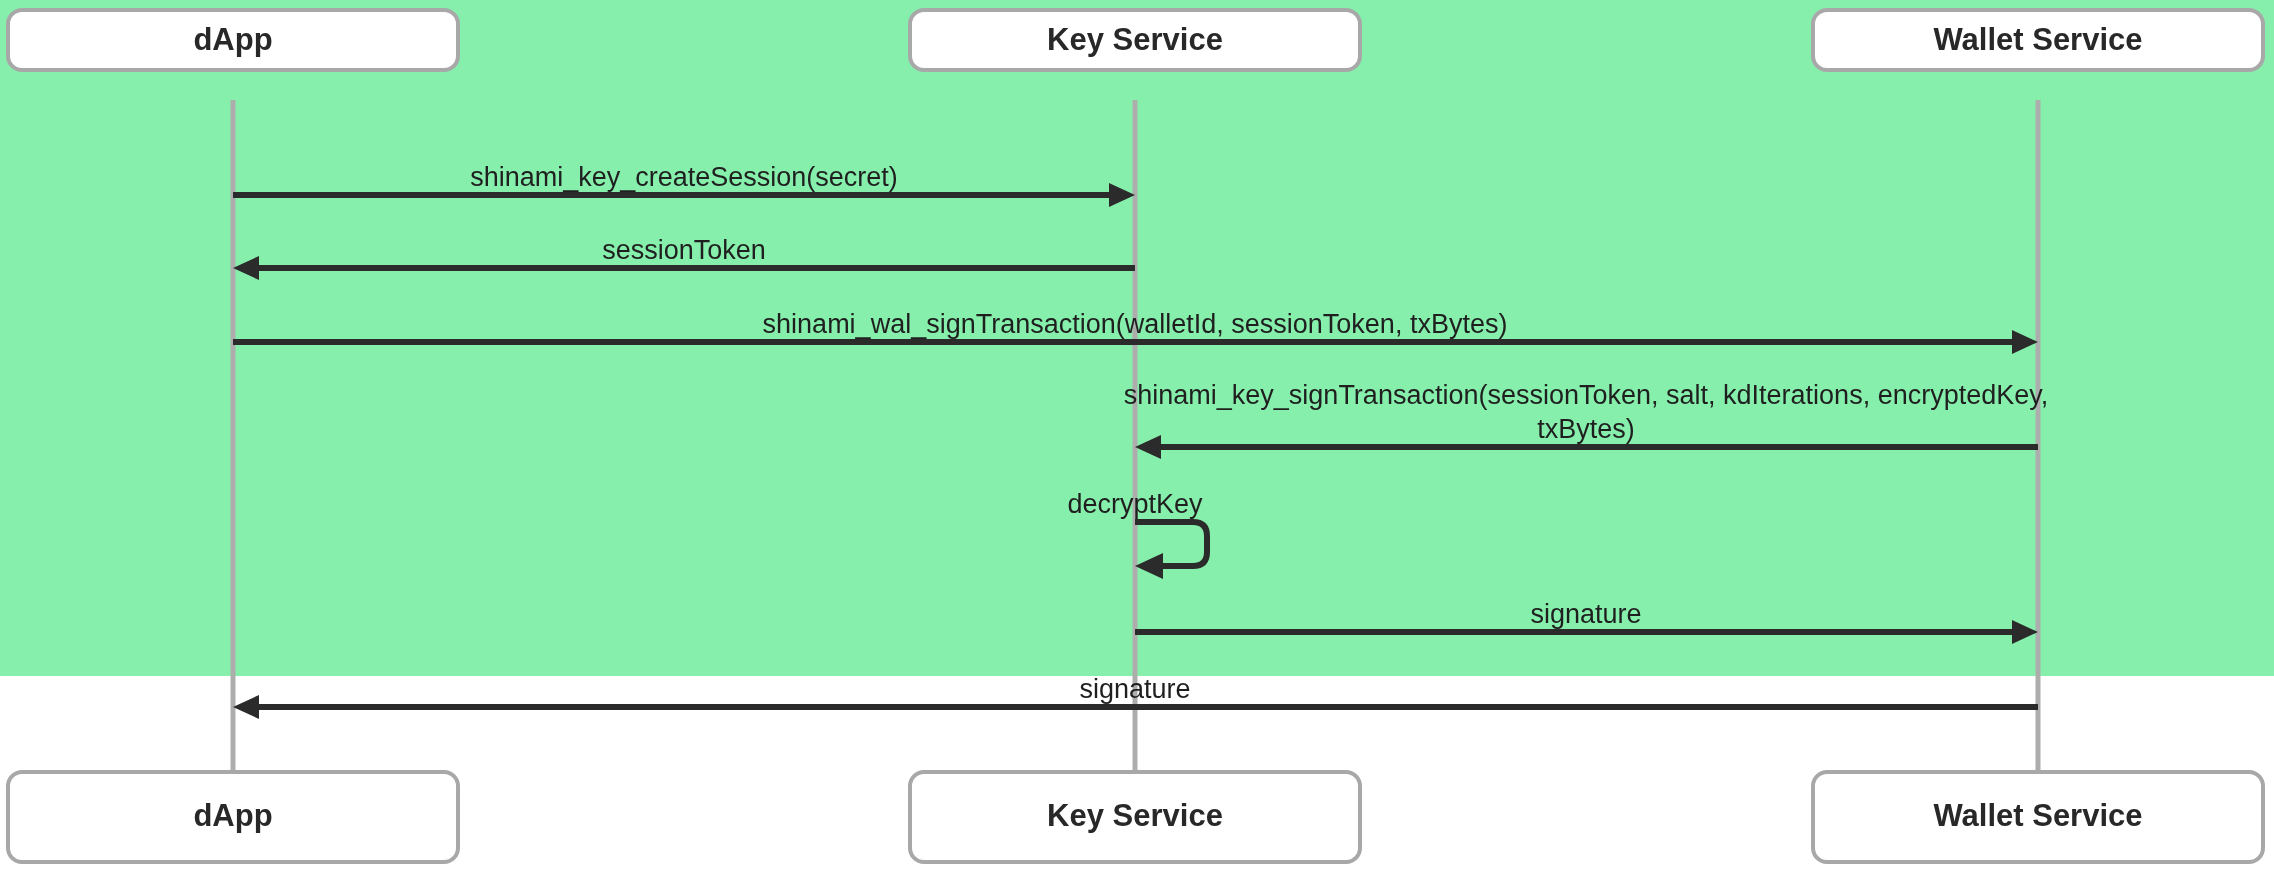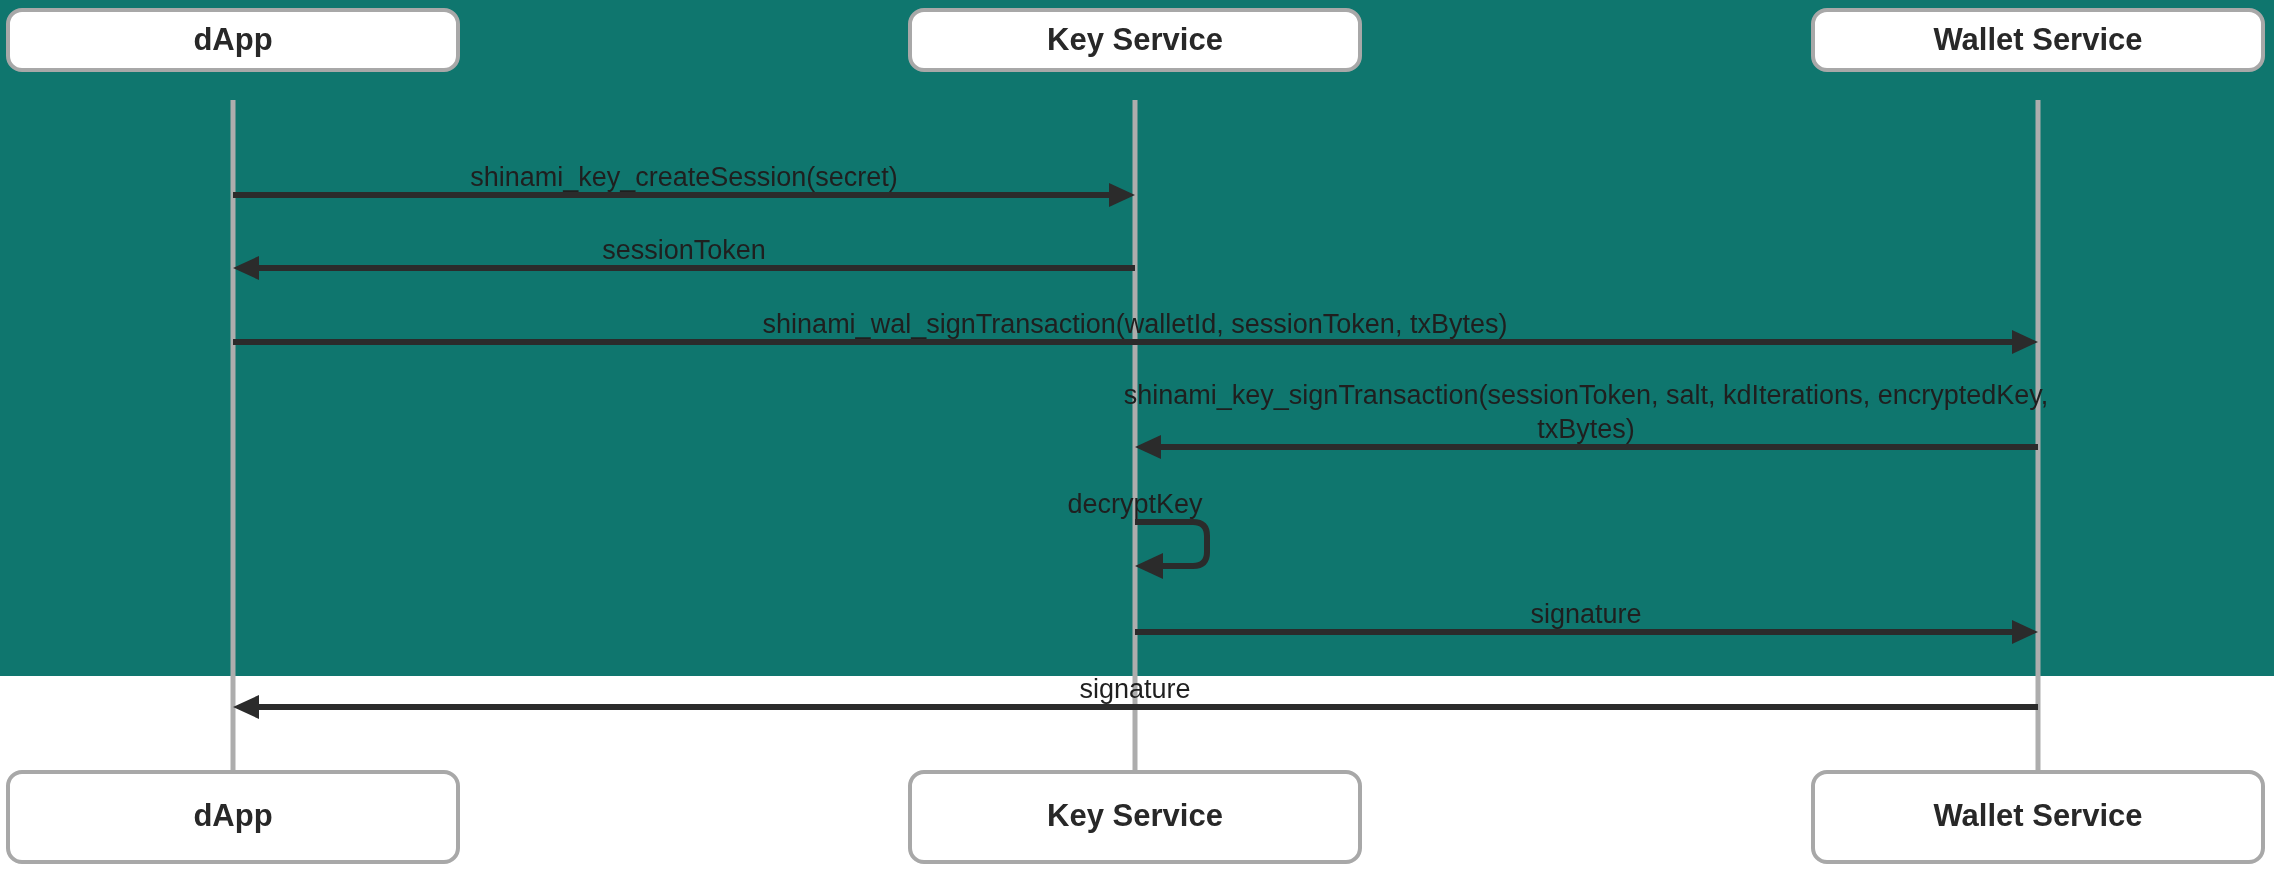--- a/index.html
+++ b/index.html
@@ -10,21 +10,21 @@
   body {
     font-family: "Liberation Sans", sans-serif;
     width: 2274px;
     height: 878px;
     overflow: hidden;
   }
   #diagram-root {
     position: relative;
     width: 2274px;
     height: 676px;
-    background: #0f766e;
+    background: #86efac;
     text-decoration: underline;
   }
   svg#seq-svg {
     position: absolute;
     top: 0;
     left: 0;
     width: 2274px;
     height: 878px;
     display: block;
   }

